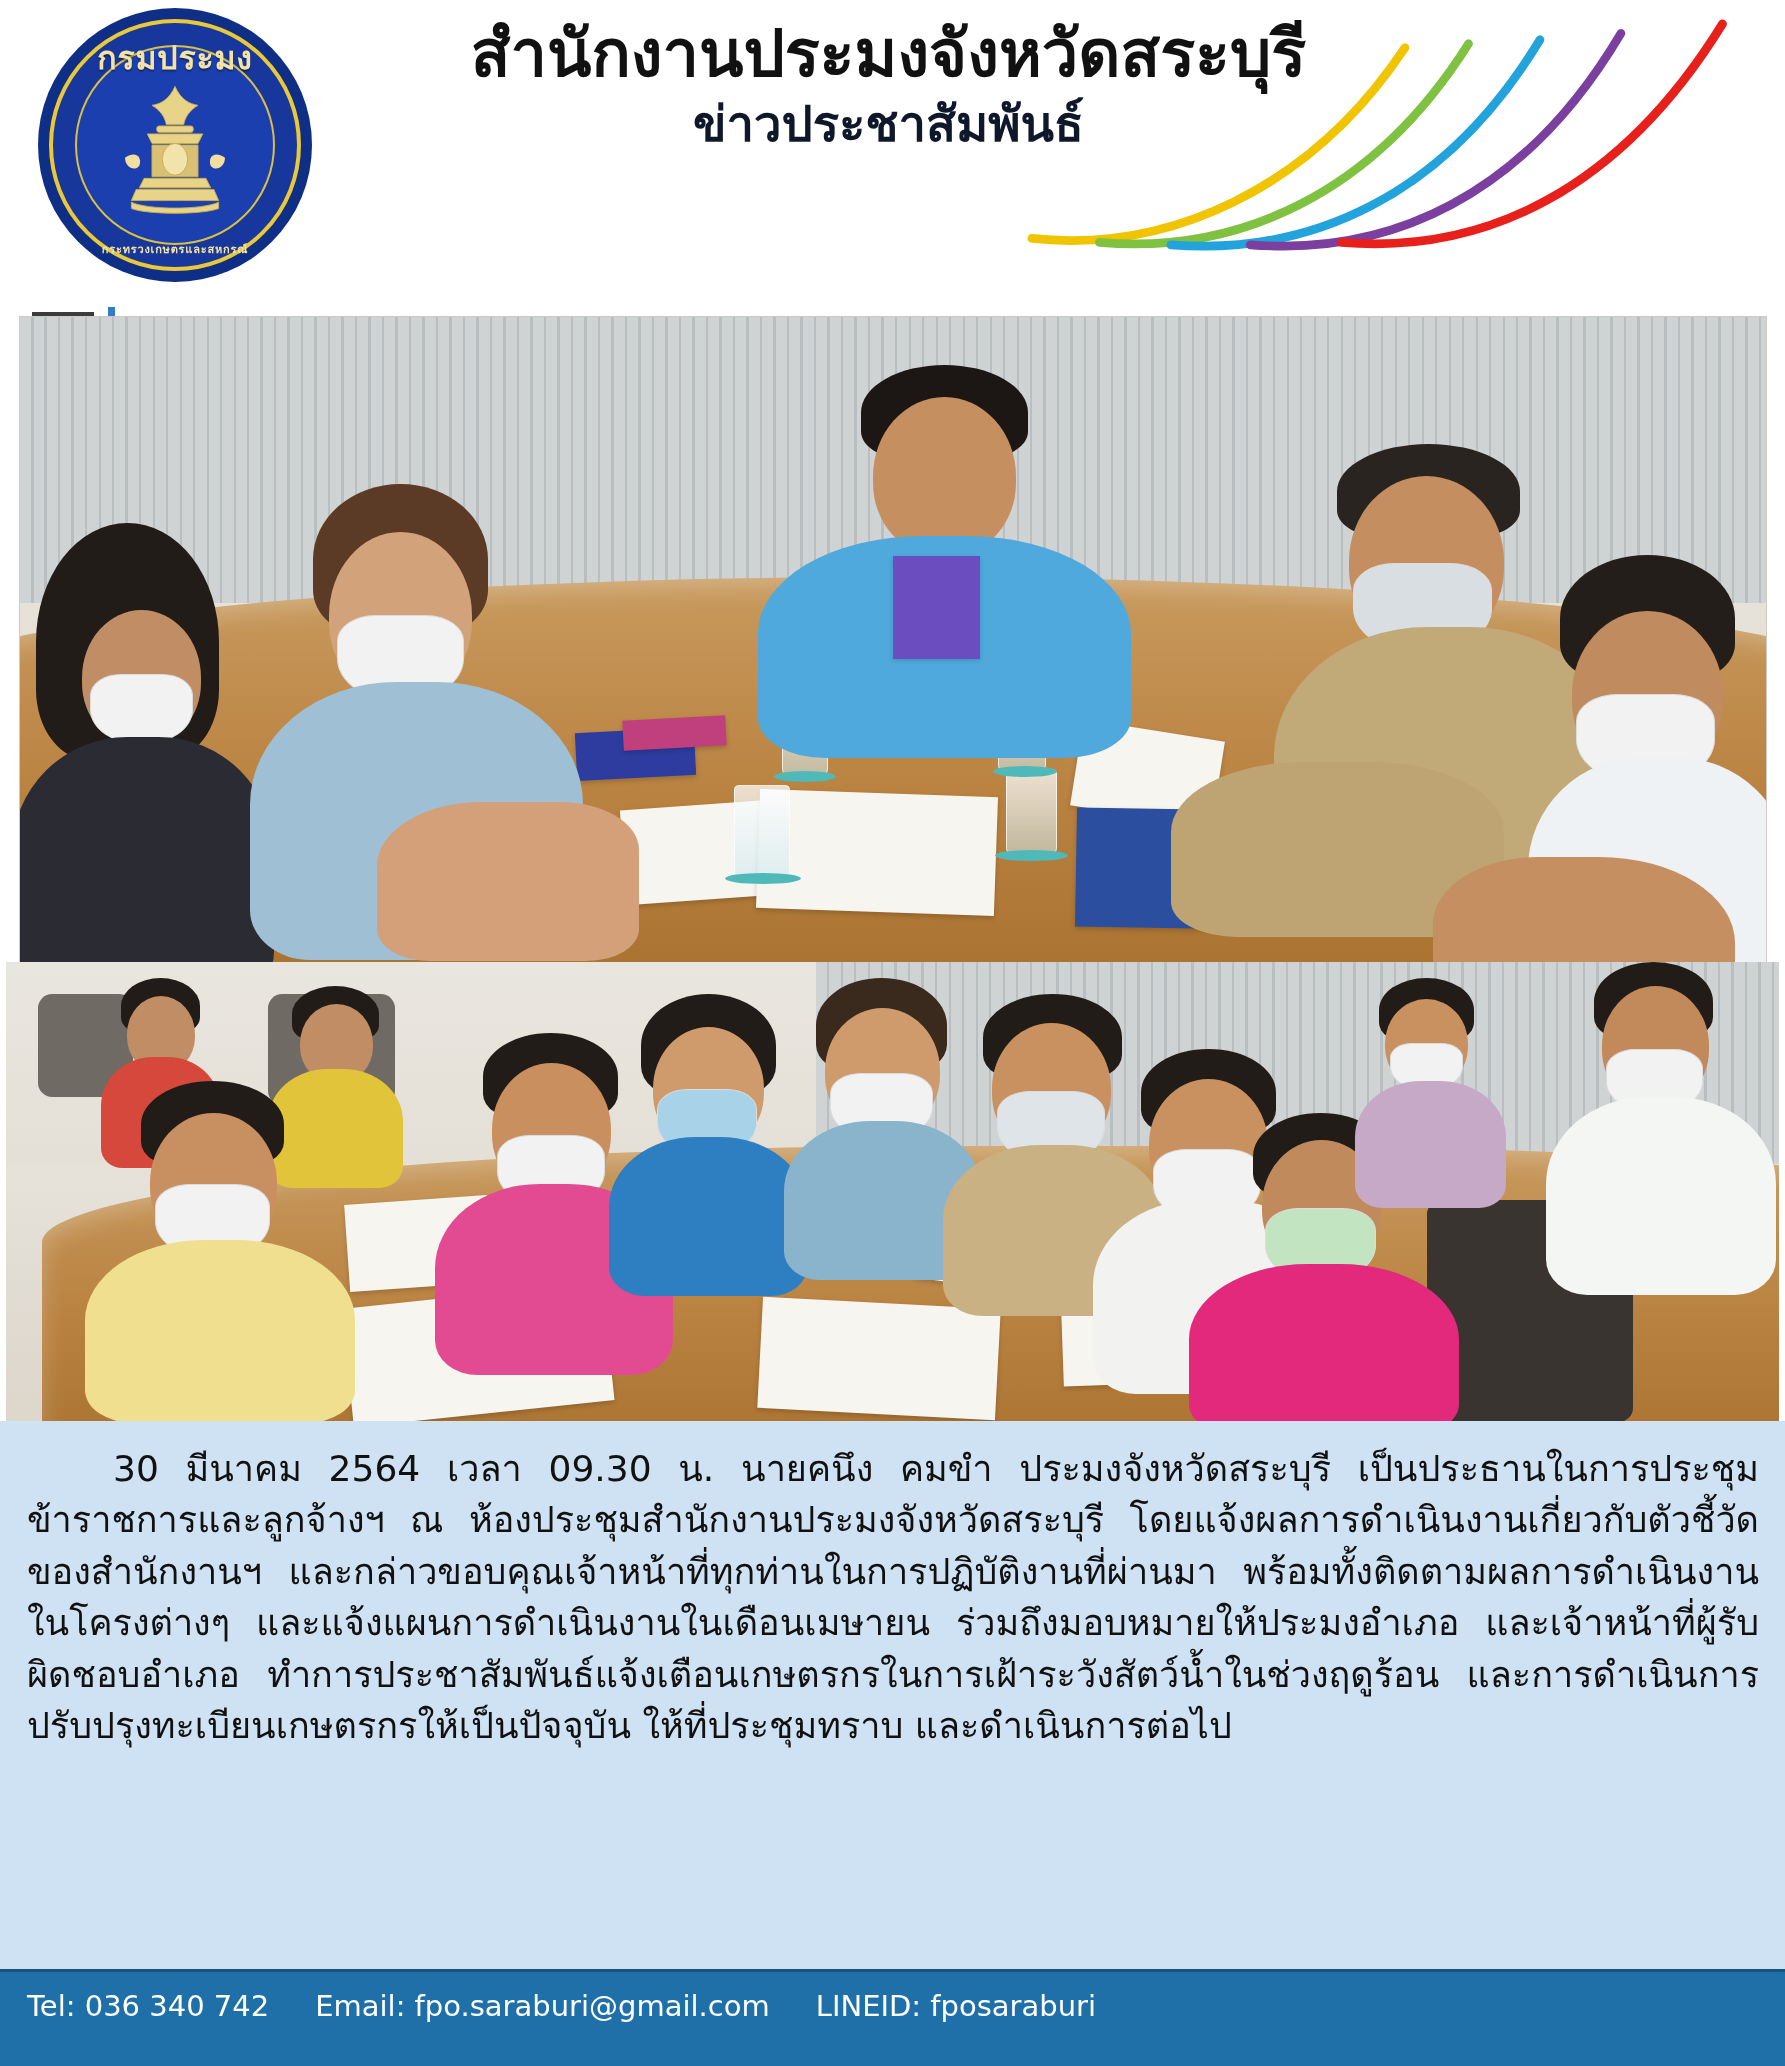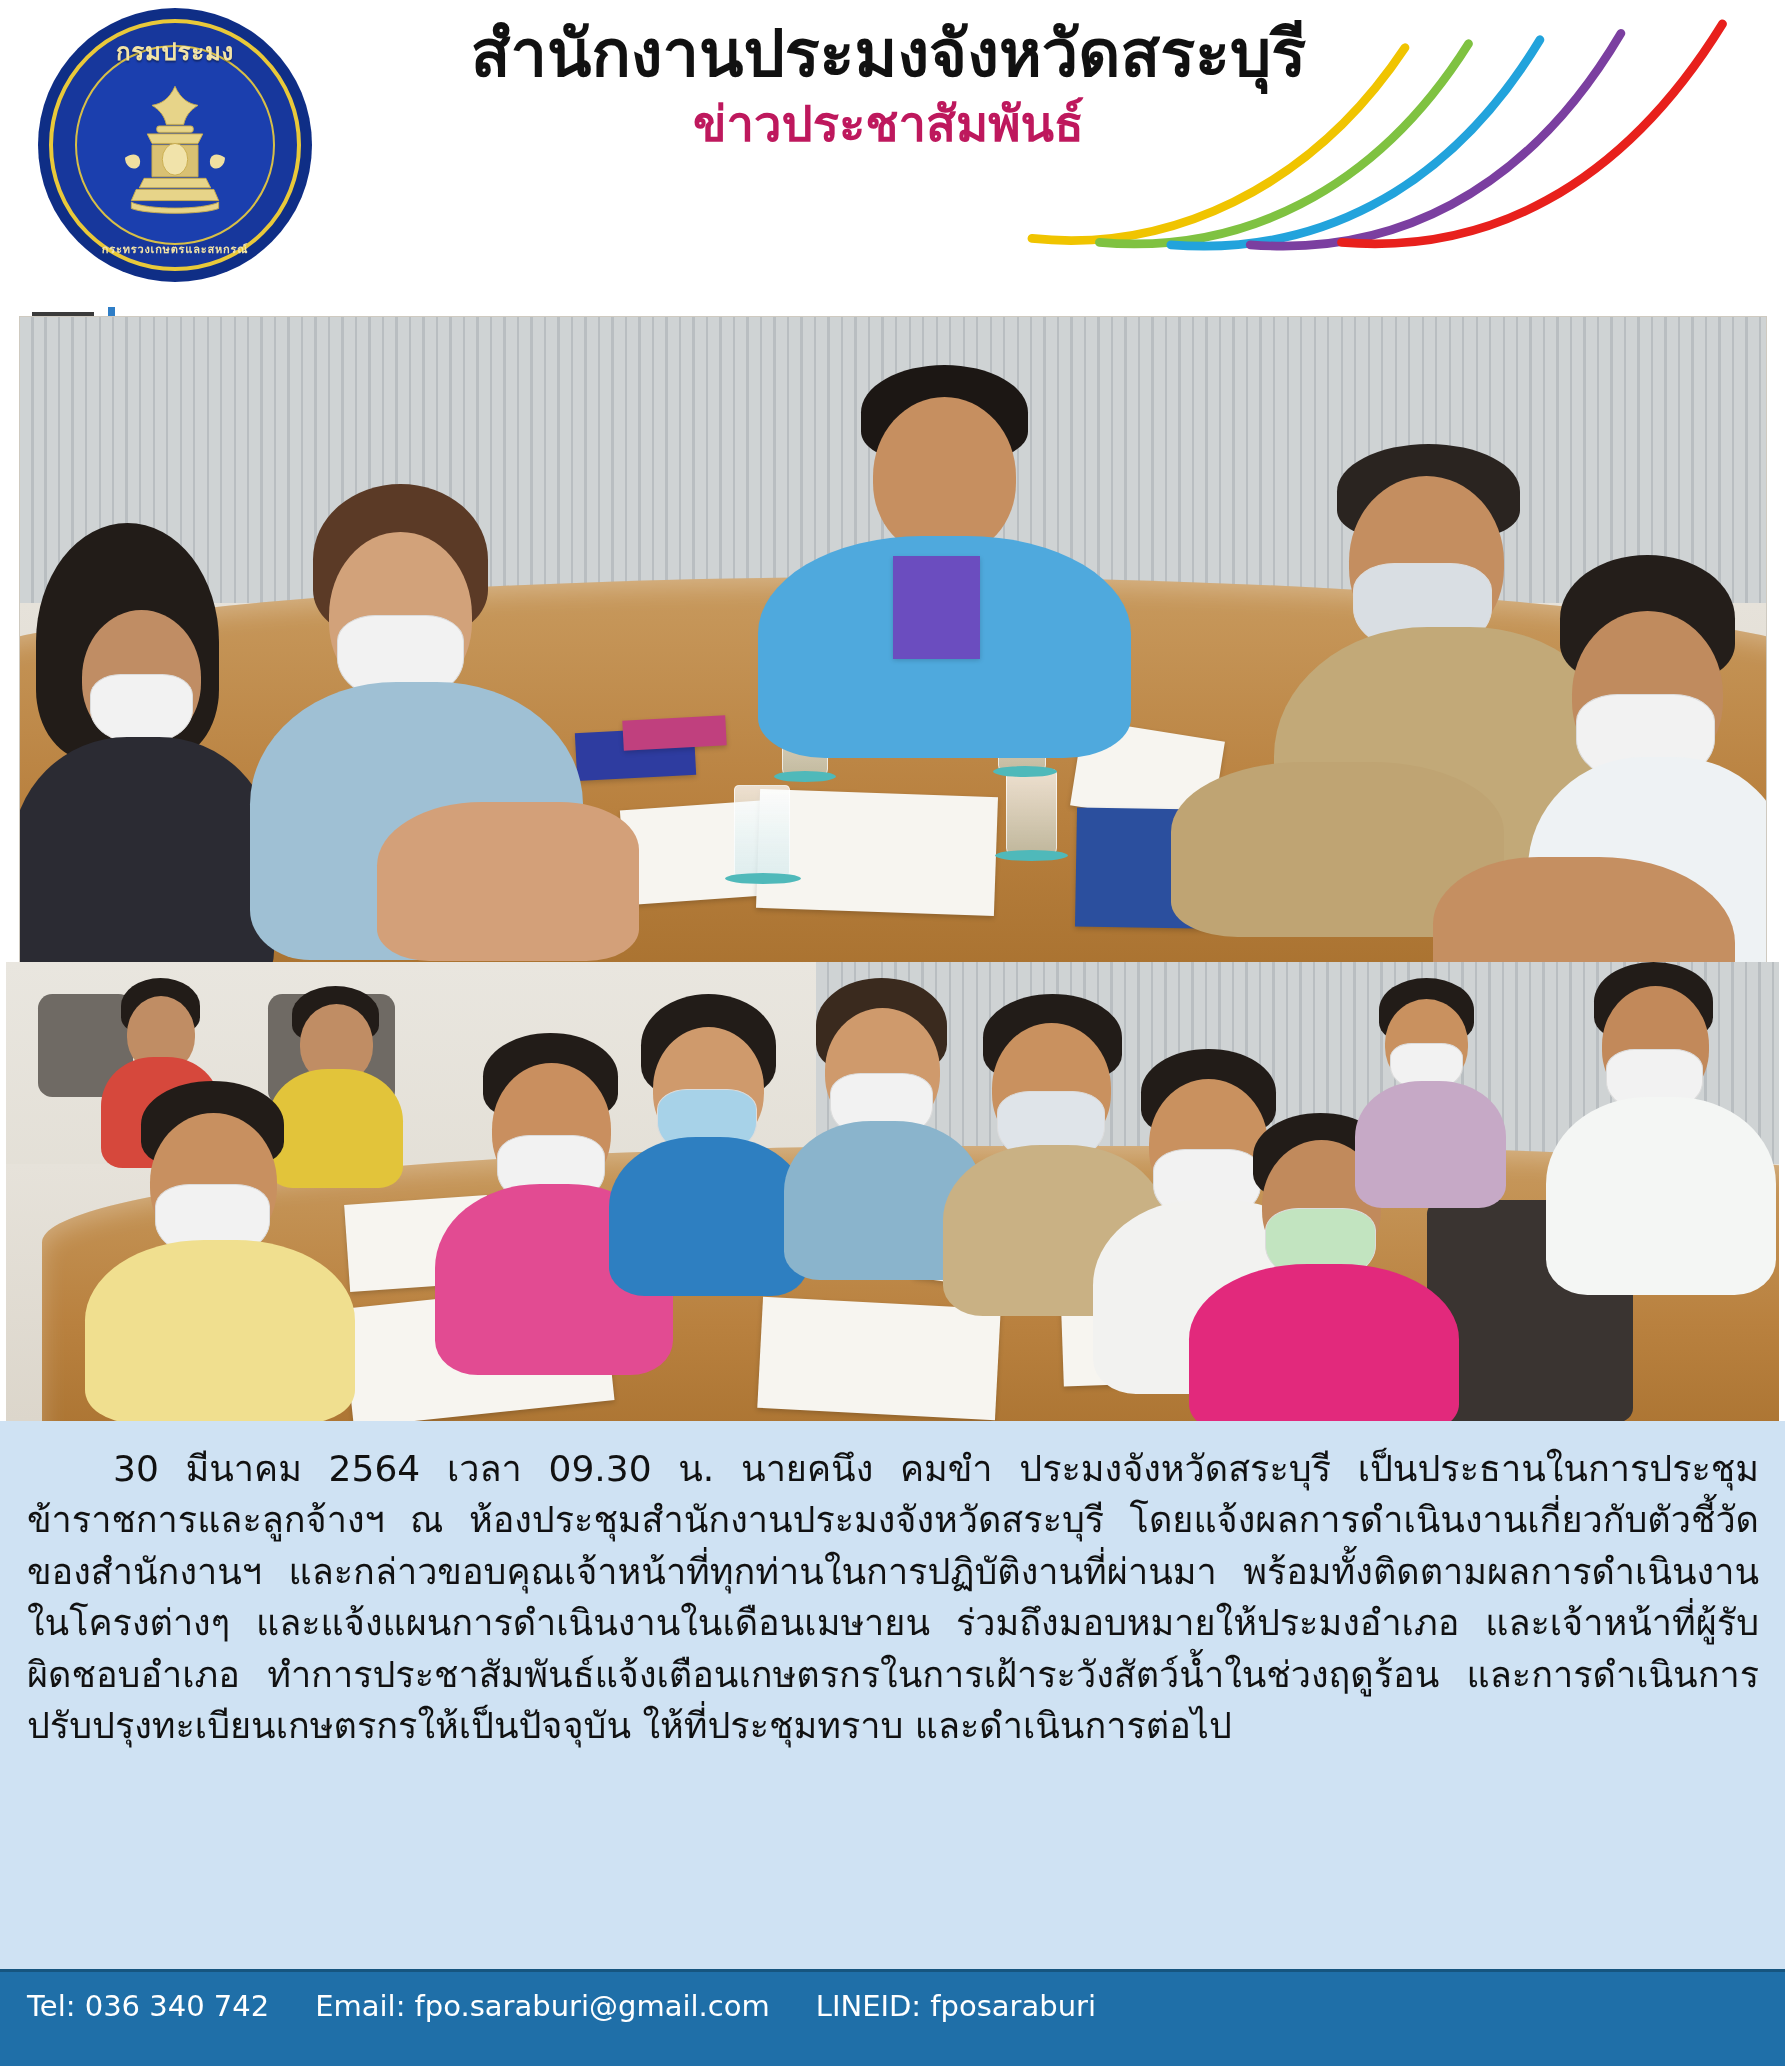--- a/index.html
+++ b/index.html
@@ -64,21 +64,21 @@
   .logo .top-text, .logo .bottom-text {
     position: absolute;
     left: 0; right: 0;
     text-align: center;
     color: #f3e4a6;
     font-weight: bold;
     letter-spacing: 0.8px;
   }
   .logo .top-text {
     top: 24px;
-    font-size: 24px;
+    font-size: 32px;
     text-shadow: 0 1.6px 1.6px rgba(0,0,0,.35);
   }
   .logo .bottom-text {
     bottom: 24px;
     font-size: 11px;
   }
 
   .titles {
     position: absolute;
     left: 333px;
@@ -89,21 +89,21 @@
   .title-main {
     font-size: 65px;
     font-weight: bold;
     color: #111111;
     line-height: 1.1;
     white-space: nowrap;
   }
   .title-sub {
     font-size: 49px;
     font-weight: bold;
-    color: #be185d;
+    color: #0f172a;
     line-height: 1.25;
     margin-top: 4.8px;
   }
 
   .swoosh {
     position: absolute;
     right: 0;
     top: 0;
     width: 889px;
     height: 310px;

